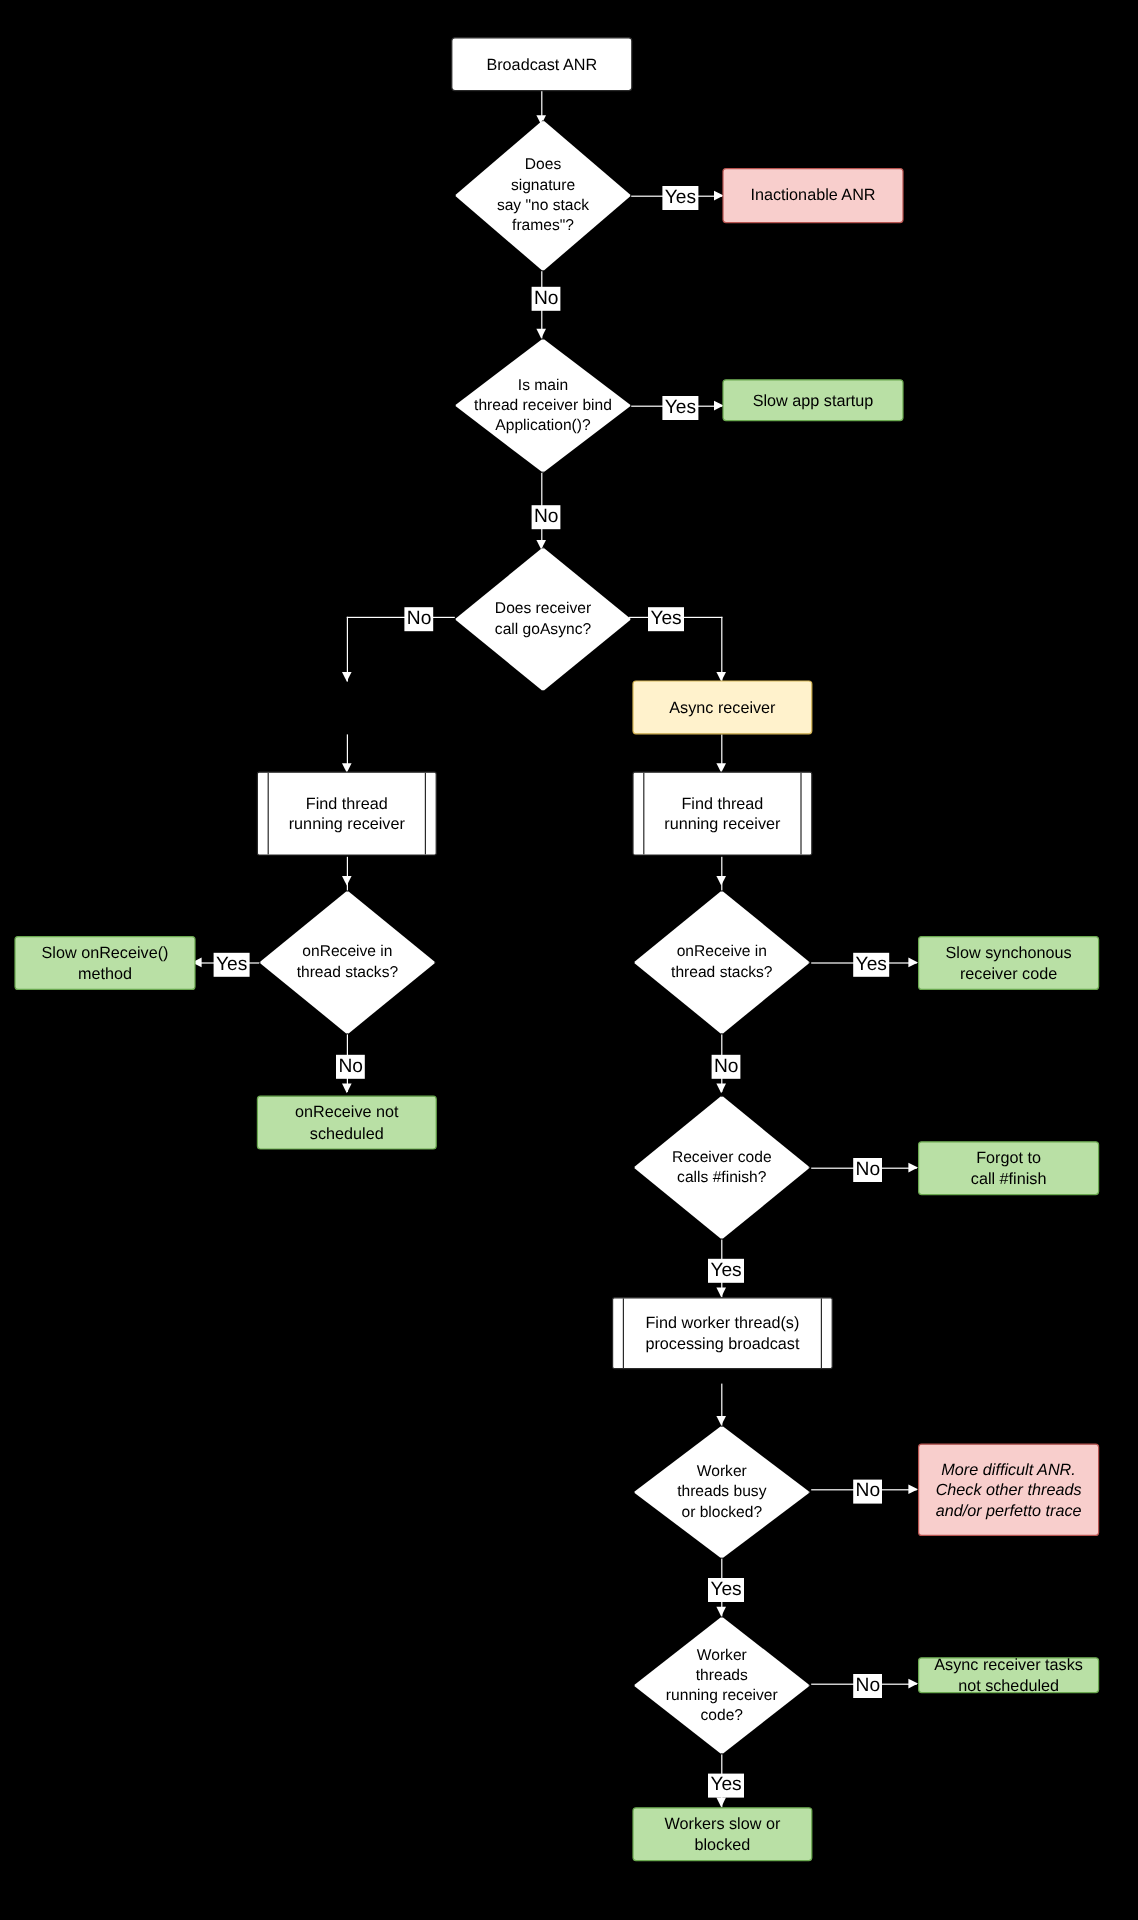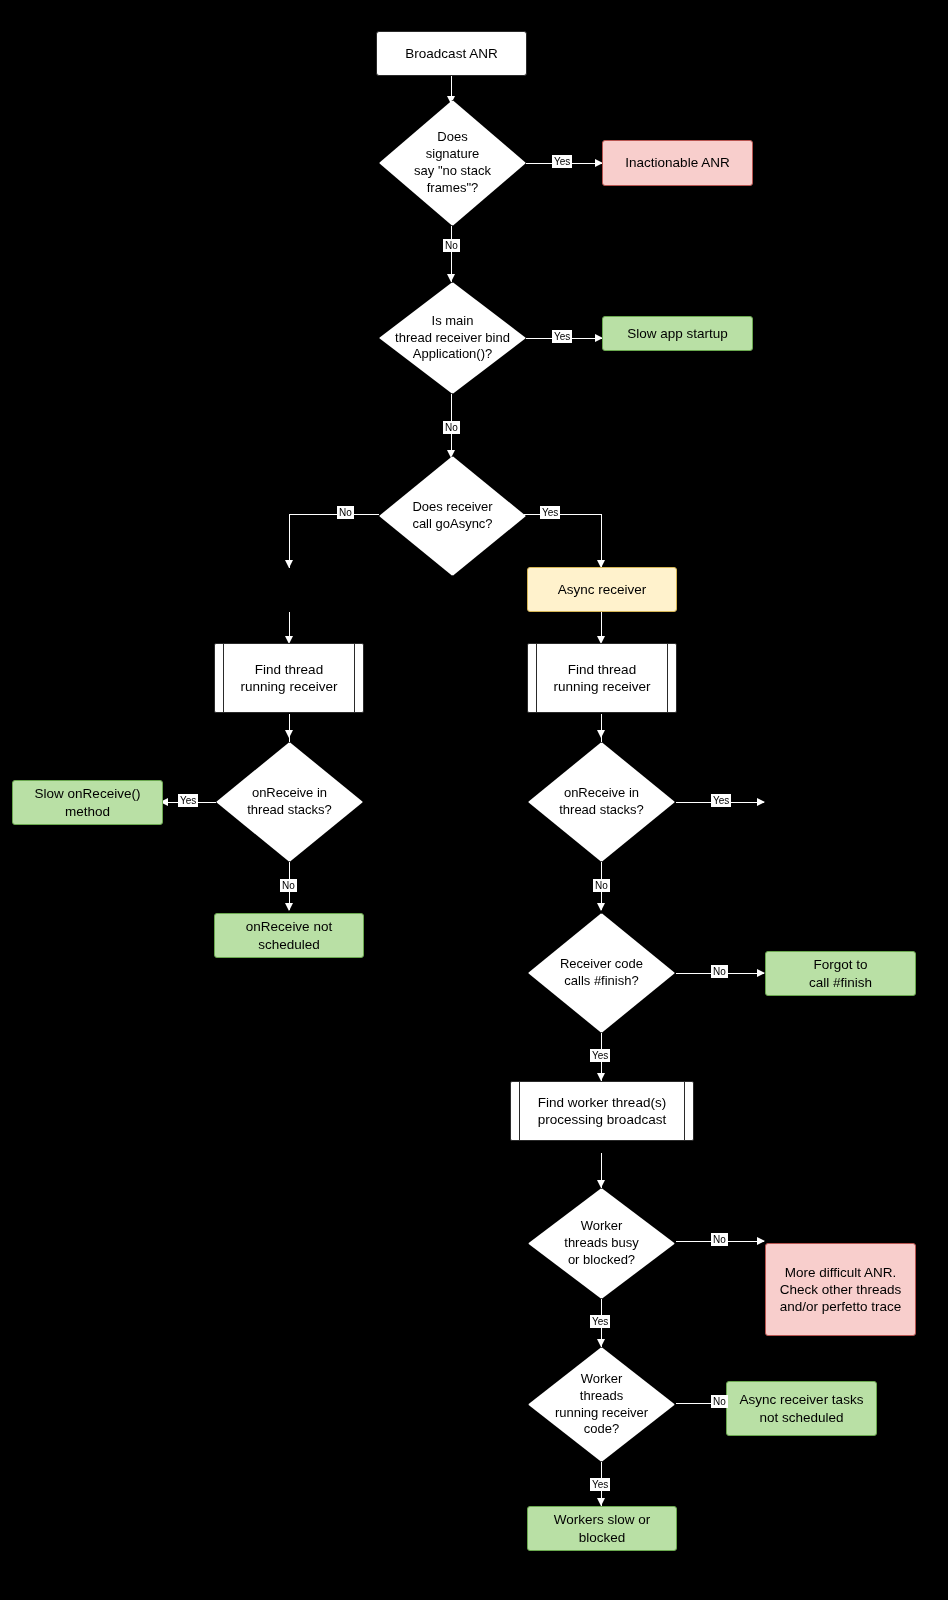--- a/index.html
+++ b/index.html
@@ -120,21 +120,21 @@
   .arrow.left {
     border-top: 4.5px solid transparent;
     border-bottom: 4.5px solid transparent;
     border-right: 8px solid #ffffff;
   }
 
   .elabel {
     position: absolute;
     background: #ffffff;
     color: #000000;
-    font-size: 10px;
+    font-size: 16px;
     line-height: 1.1;
     padding: 1px 2px;
     font-family: "Liberation Sans", sans-serif;
   }
 </style>
 </head>
 <body>
 
 <div id="canvas">
 
@@ -261,20 +261,22 @@
 
   <div class="node box green" style="left:214px; top:913px; width:150px; height:45px;">onReceive not
 scheduled</div>
 
   <div class="diamond" style="left:528px; top:742px; width:147px; height:120px;">
     <div class="shape"></div>
     <div class="lbl">onReceive in
 thread stacks?</div>
   </div>
 
+  <div class="node box green" style="left:765px; top:780px; width:151px; height:45px;">Slow synchonous
+receiver code</div>
 
   <div class="diamond" style="left:528px; top:913px; width:147px; height:120px;">
     <div class="shape"></div>
     <div class="lbl">Receiver code
 calls #finish?</div>
   </div>
 
   <div class="node box green" style="left:765px; top:951px; width:151px; height:45px;">Forgot to
 call #finish</div>
 
@@ -285,33 +287,33 @@
 processing broadcast</div>
   </div>
 
   <div class="diamond" style="left:528px; top:1188px; width:147px; height:111px;">
     <div class="shape"></div>
     <div class="lbl">Worker
 threads busy
 or blocked?</div>
   </div>
 
-  <div class="node box pink" style="left:765px; top:1243px; width:151px; height:93px;">More difficult ANR.
+  <div class="node box pink" style="left:765px; top:1203px; width:151px; height:77px;font-style:italic;">More difficult ANR.
 Check other threads
 and/or perfetto trace</div>
 
   <div class="diamond" style="left:528px; top:1347px; width:147px; height:115px;">
     <div class="shape"></div>
     <div class="lbl">Worker
 threads
 running receiver
 code?</div>
   </div>
 
-  <div class="node box green" style="left:726px; top:1381px; width:151px; height:55px;">Async receiver tasks
+  <div class="node box green" style="left:765px; top:1381px; width:151px; height:30px;">Async receiver tasks
 not scheduled</div>
 
   <div class="node box green" style="left:527px; top:1506px; width:150px; height:45px;">Workers slow or
 blocked</div>
 
   <div class="elabel" style="left:552px; top:155px;">Yes</div>
   <div class="elabel" style="left:443px; top:239px;">No</div>
   <div class="elabel" style="left:552px; top:330px;">Yes</div>
   <div class="elabel" style="left:443px; top:421px;">No</div>
   <div class="elabel" style="left:337px; top:506px;">No</div>

